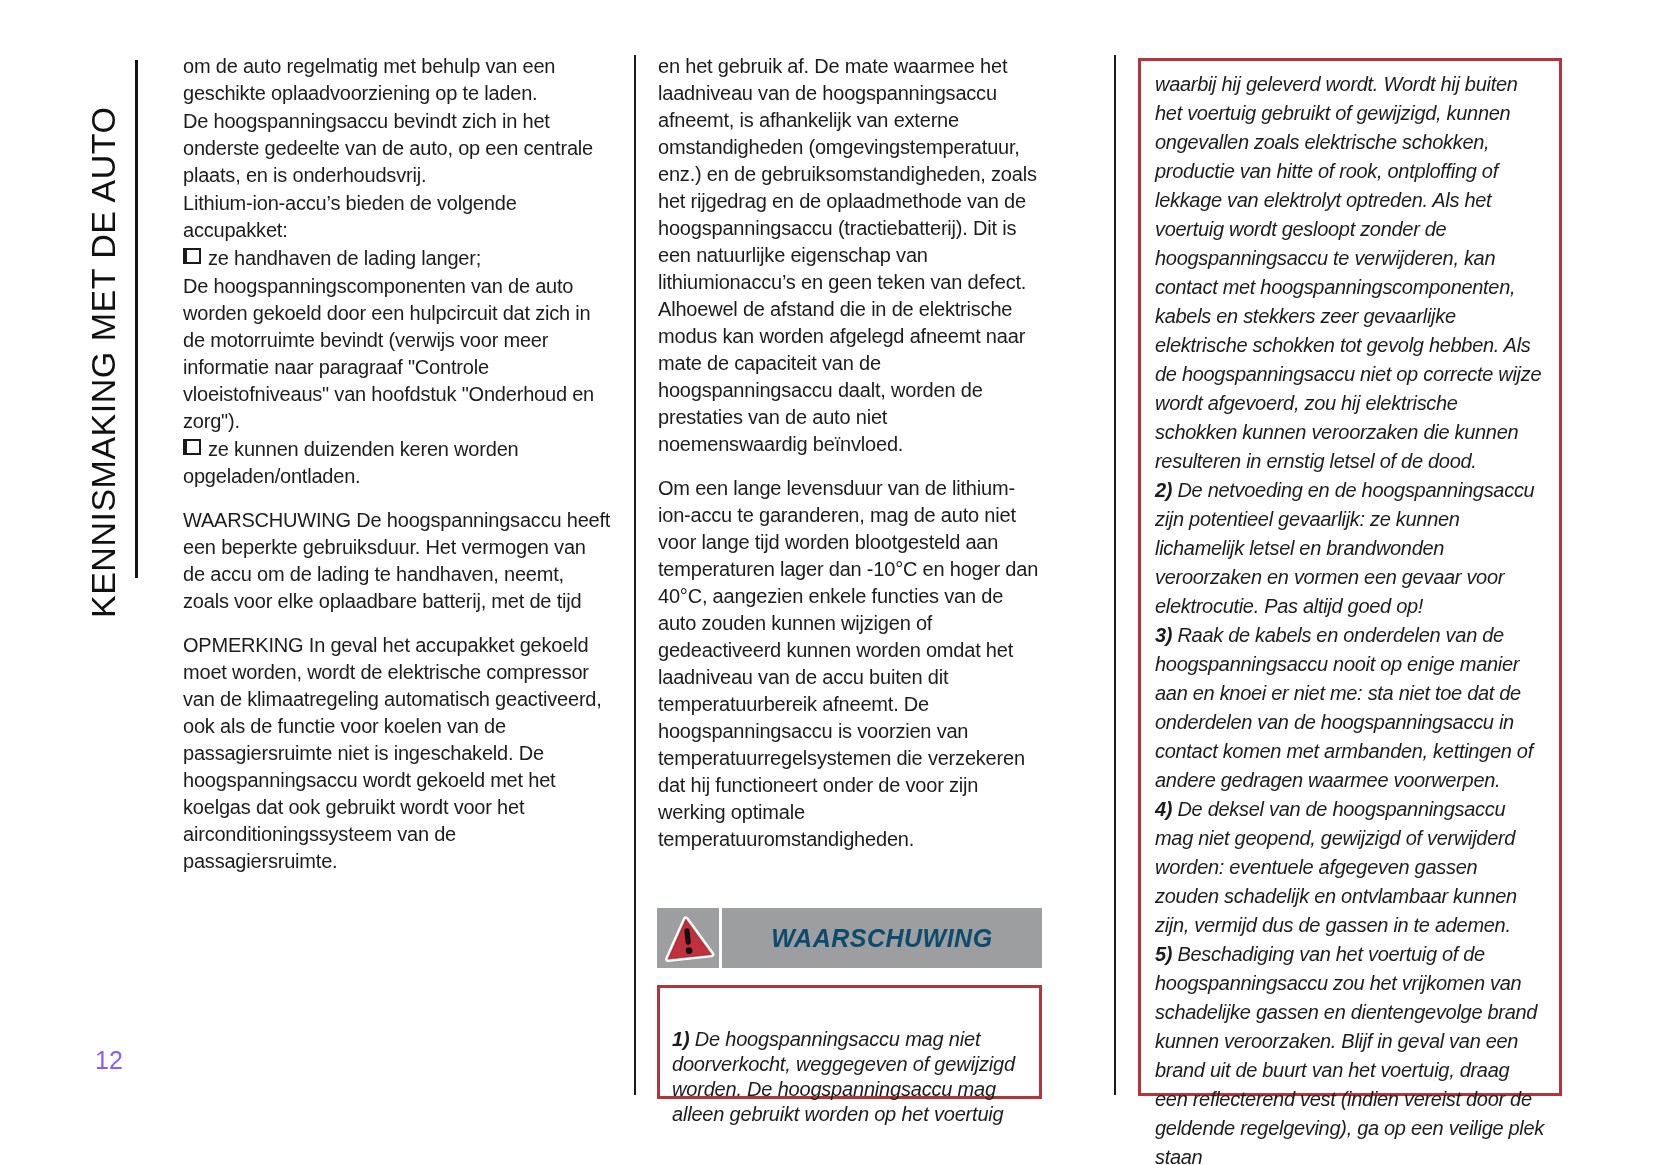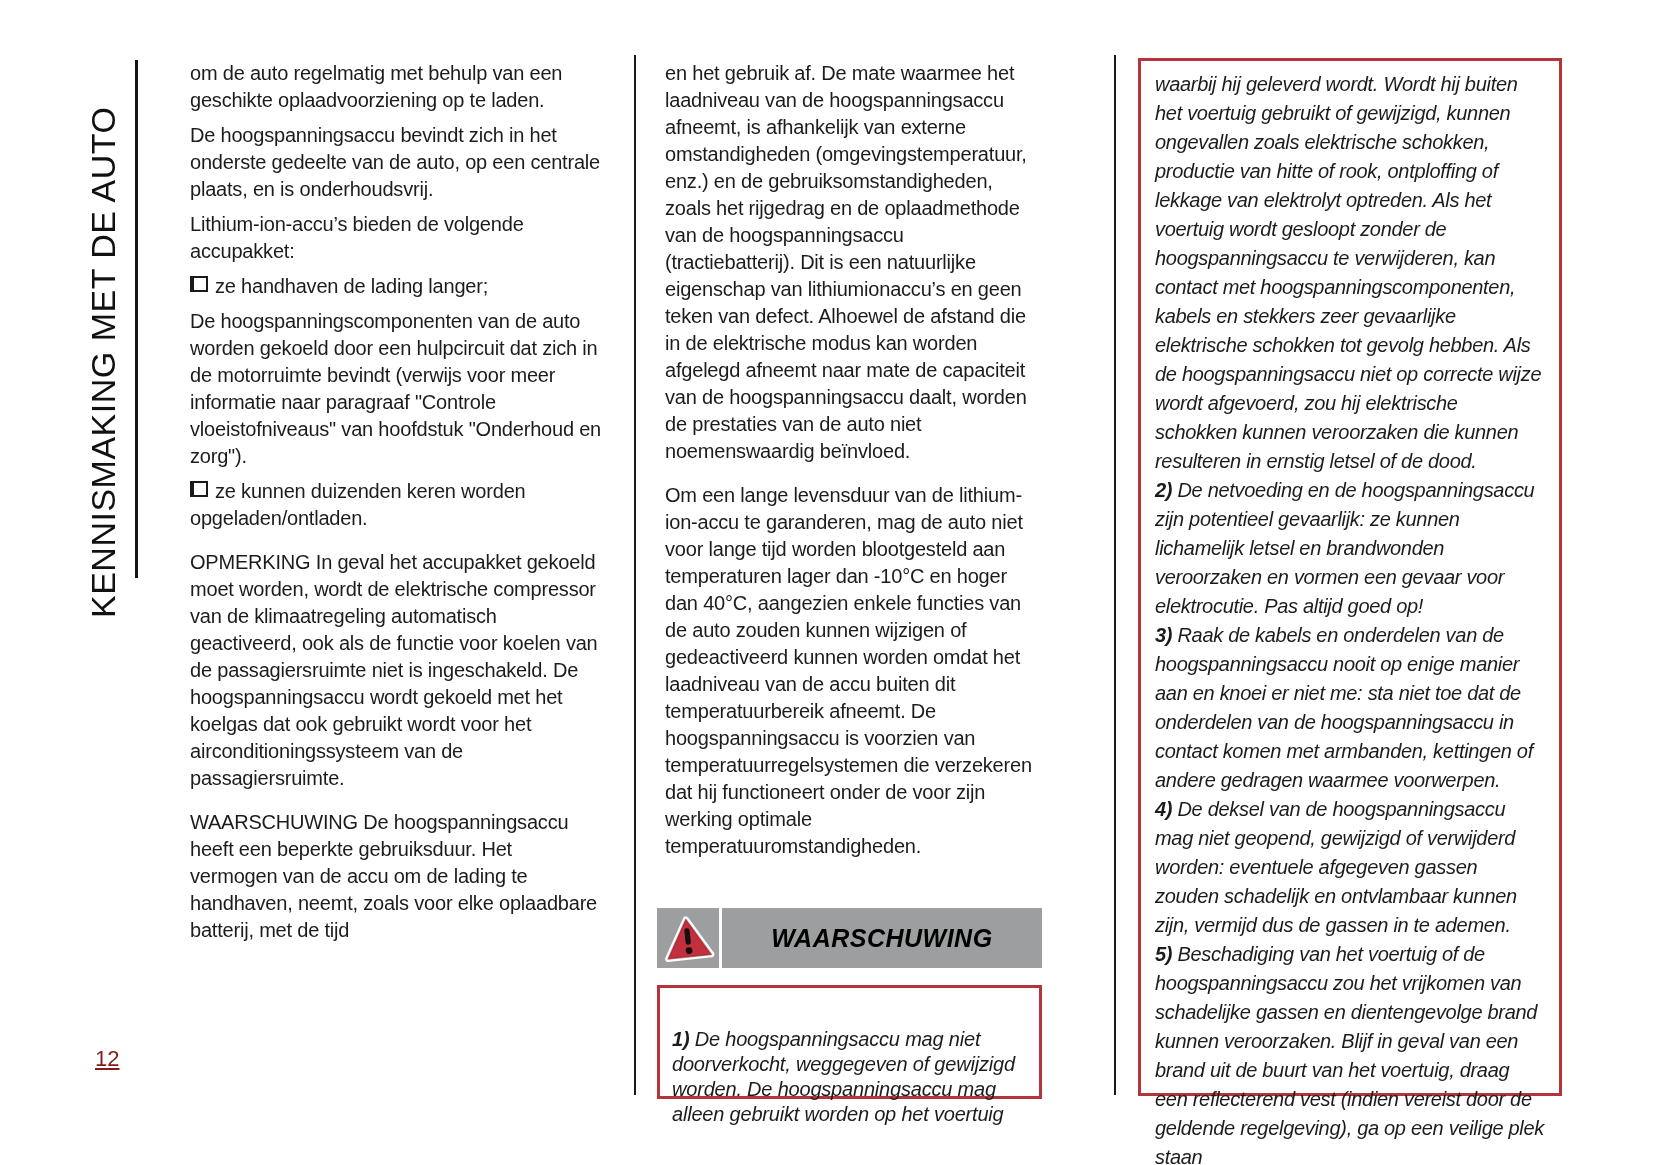--- a/index.html
+++ b/index.html
@@ -22,21 +22,21 @@
     color:#111;
     white-space:nowrap;
     text-align:left;
   }
   .sidebar-rule{
     position:absolute;left:135px;top:60px;width:3px;height:518px;
     background:#141414;
   }
   
   .col{position:absolute;top:52px;font-size:20px;line-height:27px;letter-spacing:-0.2px;}
-  .col p{margin:8px;}
+  .col p{margin:1px;}
   .col p.gap{margin-top:17px;}
   .col-left{left:182px;width:430px;}
   .col-mid{left:657px;width:385px;}
   .sep{position:absolute;top:55px;width:2px;height:1040px;background:#1a1a1a;}
   .sep-1{left:634px;}
   .sep-2{left:1114px;}
   
   .sq{
     display:inline-block;width:12px;height:12px;
     border:2px solid #1a1a1a;border-left-width:4px;
@@ -48,62 +48,62 @@
     display:flex;align-items:stretch;
   }
   .warn-header .icon-cell{
     width:62px;background:var(--header-gray,#9c9ea0);
     display:flex;align-items:center;justify-content:center;
     margin-right:3px;
   }
   .warn-header .bar{
     flex:1;background:var(--header-gray,#9c9ea0);
     display:flex;align-items:center;justify-content:center;
-    color:#000000;font-weight:bold;font-style:italic;
+    color:#0c4a6e;font-weight:bold;font-style:italic;
     font-size:25px;letter-spacing:.5px;
   }
   
   .red-box{
     border:3px solid var(--warning-red,#b5333b);
     font-style:italic;
     box-sizing:border-box;
   }
   .mid-box{
     position:absolute;left:657px;top:985px;width:385px;height:114px;
     padding:19px 12px;font-size:20px;line-height:25px;letter-spacing:-0.2px;
   }
   .right-box{
     position:absolute;left:1138px;top:58px;width:424px;height:1038px;
     padding:9px 14px;font-size:20px;line-height:29px;letter-spacing:-0.3px;
   }
   .right-box p{margin:0;}
   b.marker{font-weight:bold;font-style:italic;}
   .page-number{
     position:absolute;left:95px;top:1046px;
-    font-size:22px;color:#7f1d1d;letter-spacing:0;text-decoration:underline;
+    font-size:25px;color:#8b5cf6;letter-spacing:0;
   }
   .tri{display:block;}
 </style>
 </head>
 <body>
 
 <div class="page">
 
   <div class="sidebar-title">KENNISMAKING MET DE AUTO</div>
   <div class="sidebar-rule"></div>
 
   <div class="col col-left">
     <p>om de auto regelmatig met behulp van een geschikte oplaadvoorziening op te laden.</p>
     <p>De hoogspanningsaccu bevindt zich in het onderste gedeelte van de auto, op een centrale plaats, en is onderhoudsvrij.</p>
     <p>Lithium-ion-accu’s bieden de volgende accupakket:</p>
     <p><span class="sq"></span><span>ze handhaven de lading langer;</span></p>
     <p>De hoogspanningscomponenten van de auto worden gekoeld door een hulpcircuit dat zich in de motorruimte bevindt (verwijs voor meer informatie naar paragraaf "Controle vloeistofniveaus" van hoofdstuk "Onderhoud en zorg").</p>
     <p><span class="sq"></span><span>ze kunnen duizenden keren worden opgeladen/ontladen.</span></p>
+    <p class="gap">WAARSCHUWING De hoogspanningsaccu heeft een beperkte gebruiksduur. Het vermogen van de accu om de lading te handhaven, neemt, zoals voor elke oplaadbare batterij, met de tijd</p>
     <p class="gap">OPMERKING In geval het accupakket gekoeld moet worden, wordt de elektrische compressor van de klimaatregeling automatisch geactiveerd, ook als de functie voor koelen van de passagiersruimte niet is ingeschakeld. De hoogspanningsaccu wordt gekoeld met het koelgas dat ook gebruikt wordt voor het airconditioningssysteem van de passagiersruimte.</p>
-    <p class="gap">WAARSCHUWING De hoogspanningsaccu heeft een beperkte gebruiksduur. Het vermogen van de accu om de lading te handhaven, neemt, zoals voor elke oplaadbare batterij, met de tijd</p>
   </div>
 
   <div class="sep sep-1"></div>
 
   <div class="col col-mid">
     <p>en het gebruik af. De mate waarmee het laadniveau van de hoogspanningsaccu afneemt, is afhankelijk van externe omstandigheden (omgevingstemperatuur, enz.) en de gebruiksomstandigheden, zoals het rijgedrag en de oplaadmethode van de hoogspanningsaccu (tractiebatterij). Dit is een natuurlijke eigenschap van lithiumionaccu’s en geen teken van defect. Alhoewel de afstand die in de elektrische modus kan worden afgelegd afneemt naar mate de capaciteit van de hoogspanningsaccu daalt, worden de prestaties van de auto niet noemenswaardig beïnvloed.</p>
     <p class="gap">Om een lange levensduur van de lithium-ion-accu te garanderen, mag de auto niet voor lange tijd worden blootgesteld aan temperaturen lager dan -10°C en hoger dan 40°C, aangezien enkele functies van de auto zouden kunnen wijzigen of gedeactiveerd kunnen worden omdat het laadniveau van de accu buiten dit temperatuurbereik afneemt. De hoogspanningsaccu is voorzien van temperatuurregelsystemen die verzekeren dat hij functioneert onder de voor zijn werking optimale temperatuuromstandigheden.</p>
   </div>
 
   <div class="warn-header">

